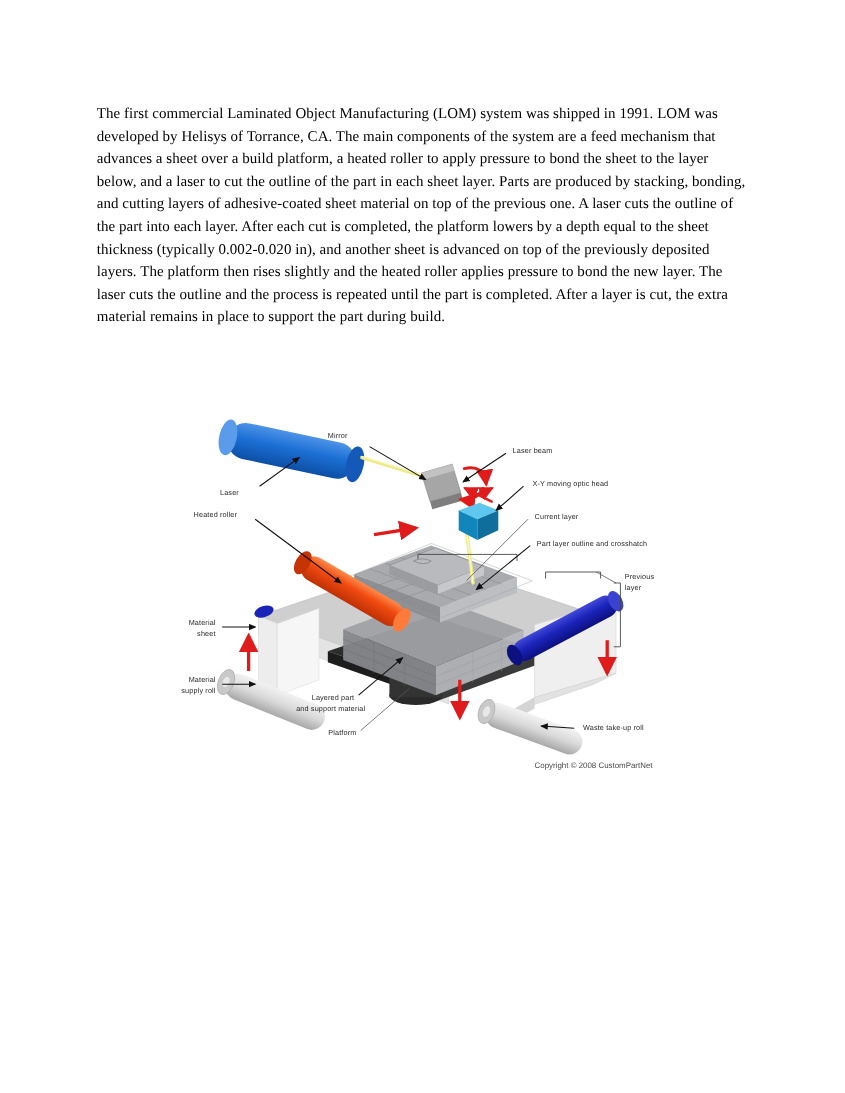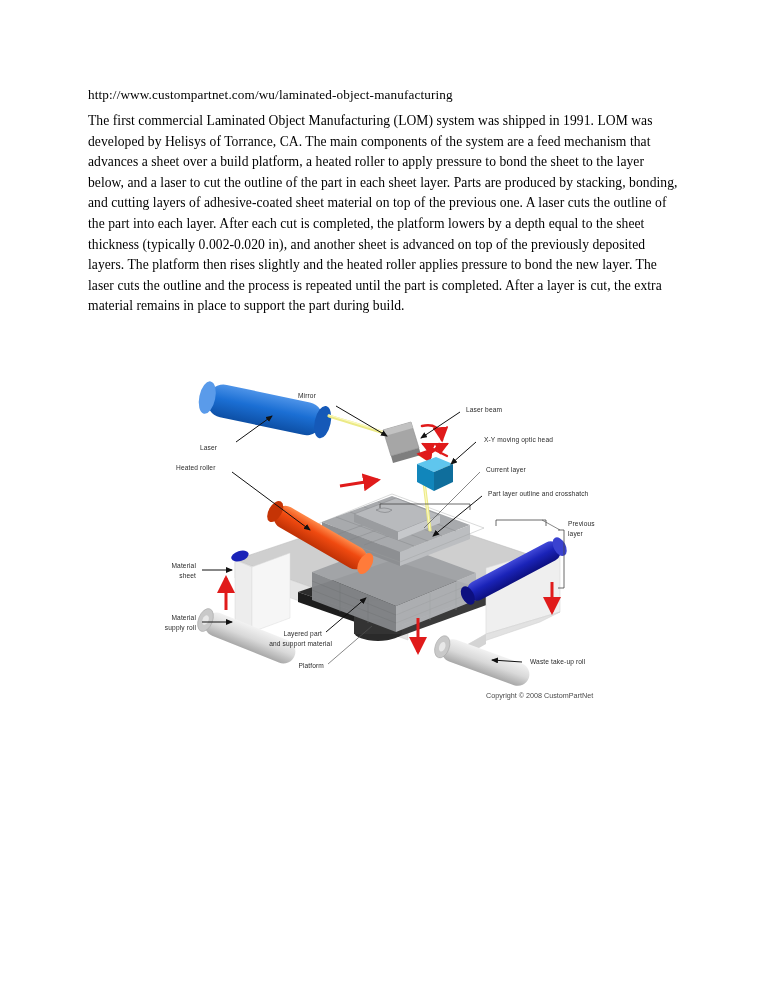--- a/index.html
+++ b/index.html
@@ -71,21 +71,20 @@
   .ldr { stroke: #111111; stroke-width: 1; fill: none; }
   .ldr-thin { stroke: #555555; stroke-width: 0.7; fill: none; }
   .brace { stroke: #444444; stroke-width: 0.8; fill: none; }
 </style>
 </head>
 <body>
 
 <div class="page">
 
   <div class="doc-text">
-    <div class="url-line">http://www.custompartnet.com/wu/laminated-object-manufacturing</div>
     <div class="body-para">The first commercial Laminated Object Manufacturing (LOM) system was shipped in 1991. LOM was developed by Helisys of Torrance, CA. The main components of the system are a feed mechanism that advances a sheet over a build platform, a heated roller to apply pressure to bond the sheet to the layer below, and a laser to cut the outline of the part in each sheet layer. Parts are produced by stacking, bonding, and cutting layers of adhesive-coated sheet material on top of the previous one. A laser cuts the outline of the part into each layer. After each cut is completed, the platform lowers by a depth equal to the sheet thickness (typically 0.002-0.020 in), and another sheet is advanced on top of the previously deposited layers. The platform then rises slightly and the heated roller applies pressure to bond the new layer. The laser cuts the outline and the process is repeated until the part is completed. After a layer is cut, the extra material remains in place to support the part during build.</div>
   </div>
 
   <div class="diagram">
     <svg viewBox="0 0 520 360" xmlns="http://www.w3.org/2000/svg">
       <defs>
         <linearGradient id="gLaser" x1="0" y1="0" x2="0" y2="1">
           <stop offset="0%" stop-color="#4d93e8"></stop>
           <stop offset="45%" stop-color="#1b6fd4"></stop>
           <stop offset="100%" stop-color="#0d4fa5"></stop>

